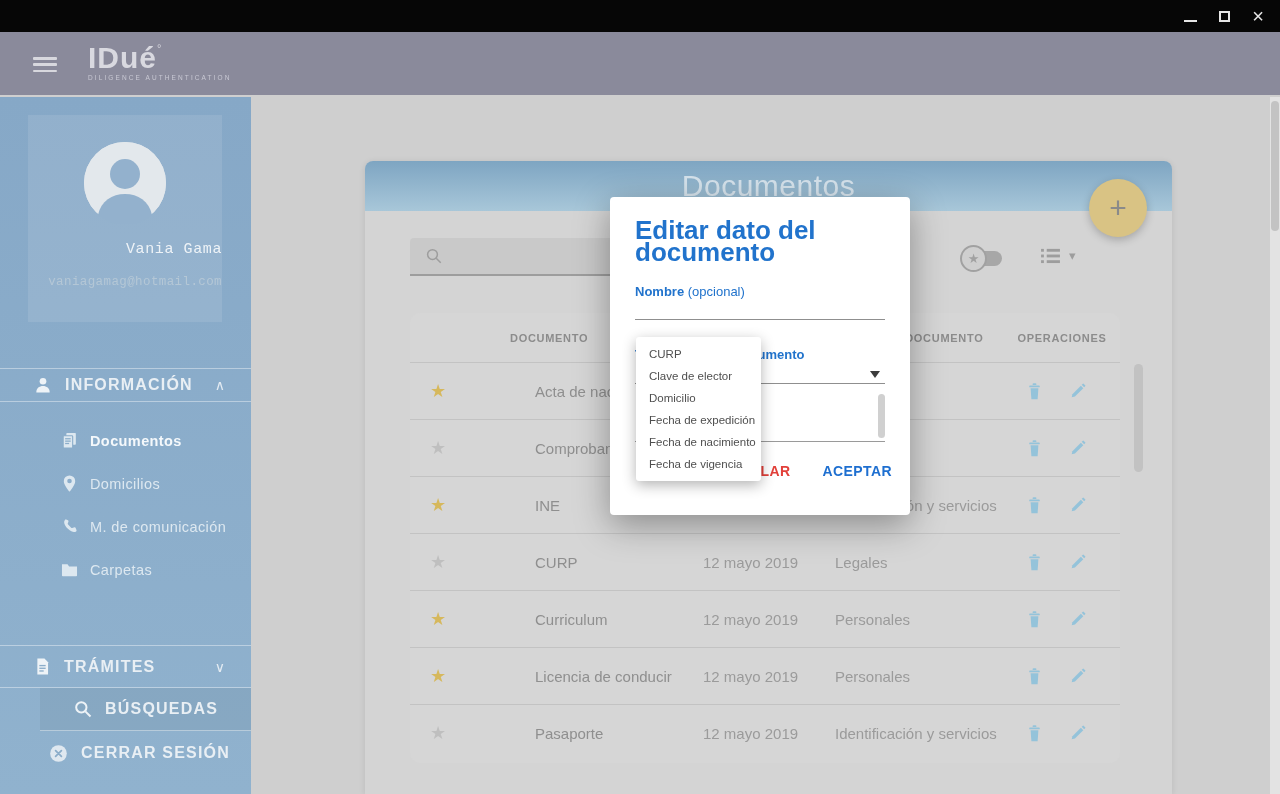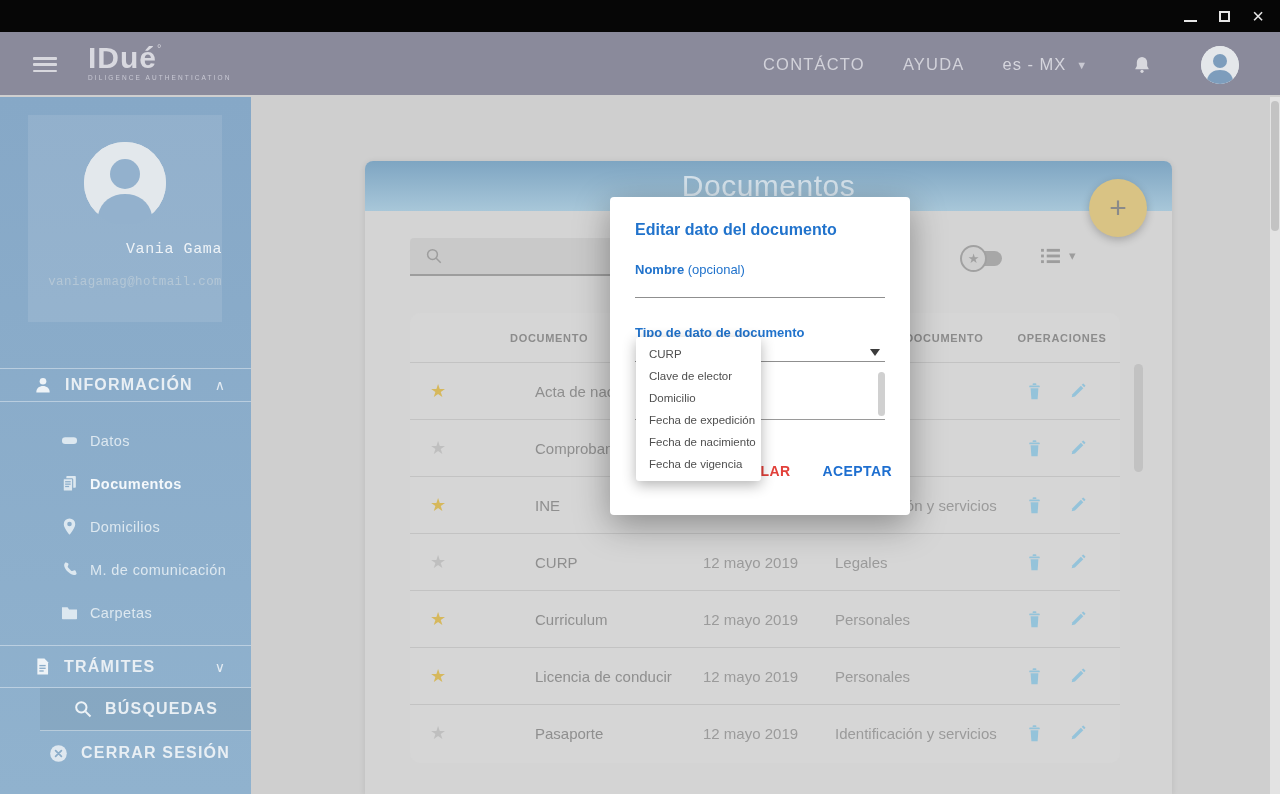--- a/index.html
+++ b/index.html
@@ -92,21 +92,21 @@
   .td-name { grid-column:3; padding-left:3px; white-space:nowrap; overflow:hidden; }
   .td-date { grid-column:4; padding-left:3px; color:#9b9b9b; white-space:nowrap; }
   .td-cat  { grid-column:5; padding-left:3px; color:#9b9b9b; white-space:nowrap; }
   .td-ops  { grid-column:6; display:flex; gap:26px; padding-left:22px; color:#94c3da; }
   .op-icon { cursor:pointer; }
   .table-scroll-thumb { position:absolute; left:769px; top:203px; width:9px; height:108px;
     border-radius:5px; background:#c2c2c2; cursor:pointer; }
   
   .modal { position:absolute; left:610px; top:197px; width:300px; height:318px; background:#ffffff;
     border-radius:4px; box-shadow:0 10px 35px rgba(0,0,0,0.35); z-index:50; padding:0 25px; }
-  .modal-title { margin-top:22px; font-size:16px; font-weight:bold; color:#2173cc; line-height:22px; }
+  .modal-title { margin-top:22px; font-size:26px; font-weight:bold; color:#2173cc; line-height:22px; }
   .field-label { margin-top:21px; font-size:13px; color:#2173cc; }
   .field-label .bold { font-weight:bold; }
   .modal-input { display:block; width:100%; border:none; border-bottom:1px solid #8f8f8f; background:transparent;
     height:20px; margin-top:1px; outline:none; font-size:14px; color:#555; font-family:"Liberation Sans", sans-serif; }
   .type-label { margin-top:27px; }
   .select-box { height:22px; border-bottom:1px solid #8f8f8f; position:relative; cursor:pointer; }
   .select-caret { position:absolute; right:5px; top:9px; width:0; height:0;
     border-left:5.5px solid transparent; border-right:5.5px solid transparent; border-top:7px solid #3c3c3c; }
   .textarea-box { height:58px; border-bottom:1px solid #9a9a9a; position:relative; }
   .ta-scroll-thumb { position:absolute; right:0; top:10px; width:7px; height:44px; border-radius:4px; background:#d0d0d0; cursor:pointer; }
@@ -142,41 +142,20 @@
 <div class="navbar">
   <div class="hamburger">
       <span></span>
       <span></span>
       <span></span>
     </div>
   <div class="logo-block">
     <div><span class="logo-main">IDué</span><span class="logo-mark">°</span></div>
     <div class="logo-tag">DILIGENCE AUTHENTICATION</div>
   </div>
-  <div class="nav-right">
-    <span class="nav-link mr38">CONTÁCTO</span>
-    <span class="nav-link mr38">AYUDA</span>
-    <span class="nav-lang mr44">
-      <span>es - MX</span>
-      <span class="nav-caret">▼</span>
-    </span>
-    <span class="bell mr49">
-      <svg width="20" height="22" viewBox="0 0 24 24" fill="#d8d8de">
-          <path d="M12 2.5a6.2 6.2 0 0 0-6.2 6.2v4.4L4 16.4v.8h16v-.8l-1.8-3.3V8.7A6.2 6.2 0 0 0 12 2.5z"></path>
-          <circle cx="12" cy="19.6" r="1.9"></circle>
-        </svg>
-    </span>
-    <span class="nav-avatar">
-      <svg width="38" height="38" viewBox="0 0 38 38">
-          <circle cx="19" cy="19" r="19" fill="#e4e7ea"></circle>
-          <circle cx="19" cy="15" r="7" fill="#7d9dbc"></circle>
-          <path d="M6 34c1.5-7 6.5-10 13-10s11.5 3 13 10a19 19 0 0 1-26 0z" fill="#7d9dbc"></path>
-        </svg>
-    </span>
-  </div>
 </div>
 
 <div class="sidebar">
   <div class="profile-card">
     <div class="avatar-big">
       <svg width="82" height="82" viewBox="0 0 82 82">
           <circle cx="41" cy="41" r="41" fill="#e3e8ec"></circle>
           <circle cx="41" cy="32" r="15" fill="#93b1cd"></circle>
           <path d="M14 73c3-14 14-21 27-21s24 7 27 21a41 41 0 0 1-54 0z" fill="#93b1cd"></path>
         </svg>
@@ -190,28 +169,20 @@
       <svg width="20" height="20" viewBox="0 0 24 24" fill="#eef3f7">
           <circle cx="12" cy="7.5" r="4"></circle>
           <path d="M4 20.5c0-4.6 3.6-7.2 8-7.2s8 2.6 8 7.2v.5H4z"></path>
         </svg>
     </span>
     <span class="side-row-label">INFORMACIÓN</span>
     <span class="chev">∧</span>
   </div>
 
   <div class="sub-list">
-    <div class="sub-item">
-      <span class="sicon">
-        <svg width="19" height="19" viewBox="0 0 24 24" fill="#dde8f0">
-            <rect x="2.5" y="8" width="19" height="8.5" rx="4.2"></rect>
-          </svg>
-      </span>
-      <span class="lbl">Datos</span>
-    </div>
     <div class="sub-item active">
       <span class="sicon">
         <svg width="19" height="19" viewBox="0 0 24 24">
             <rect x="8" y="2.5" width="12" height="15" rx="1" fill="#dde8f0"></rect>
             <rect x="4" y="6" width="12" height="15.5" rx="1" fill="#dde8f0" stroke="#8badca" stroke-width="1.4"></rect>
             <rect x="6.5" y="9" width="7" height="1.6" fill="#8badca"></rect>
             <rect x="6.5" y="12" width="7" height="1.6" fill="#8badca"></rect>
             <rect x="6.5" y="15" width="5" height="1.6" fill="#8badca"></rect>
           </svg>
       </span>

